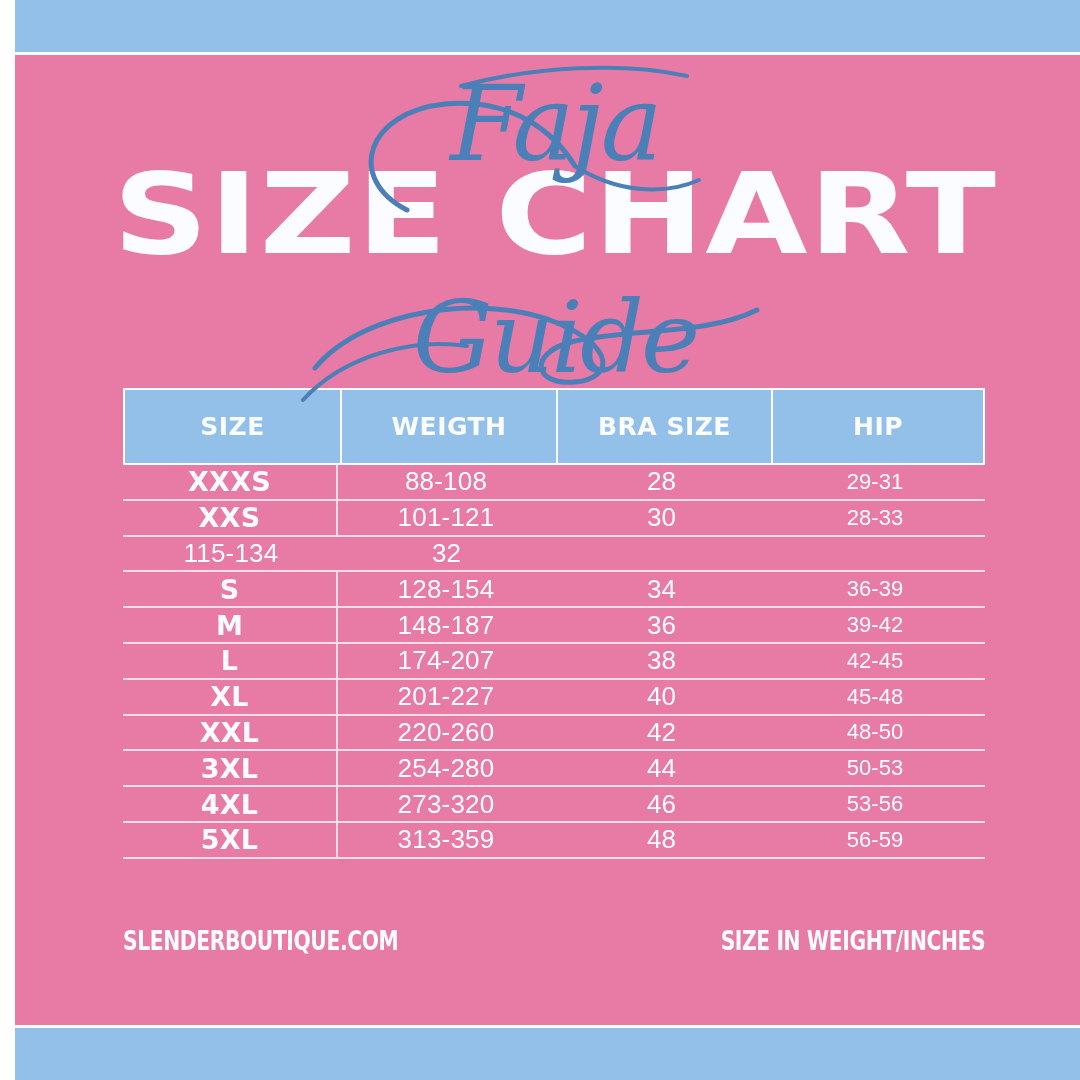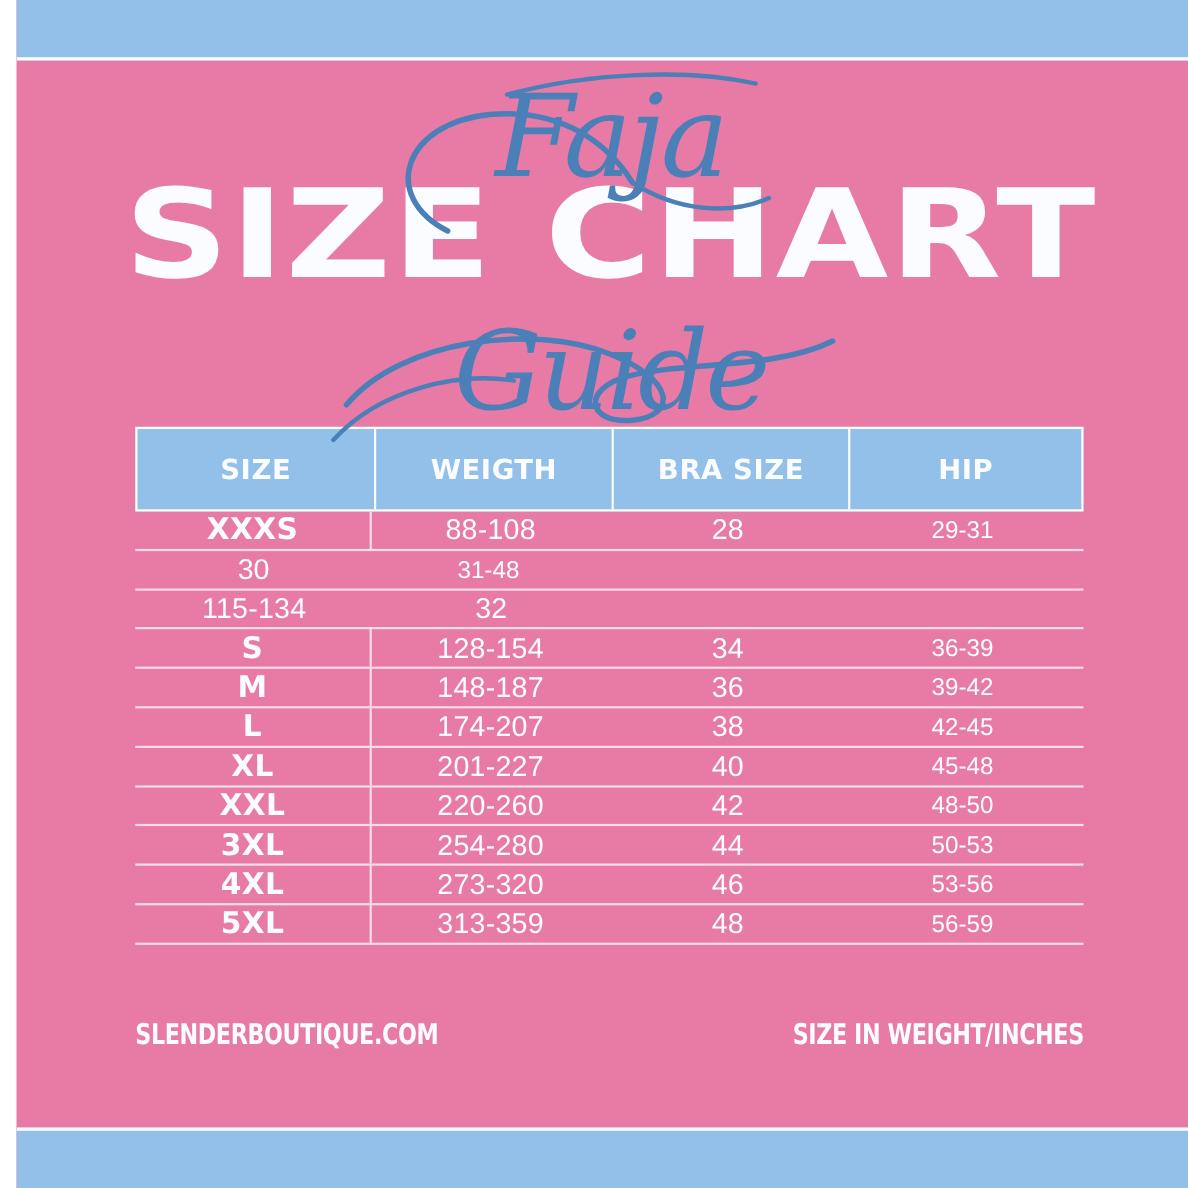--- a/index.html
+++ b/index.html
@@ -245,22 +245,24 @@
     </div>
 
     <div id="table-body">
         <div class="t-row">
           <div class="cell cell-size">XXXS</div>
           <div class="cell cell-weight">88-108</div>
           <div class="cell cell-bra">28</div>
           <div class="cell cell-hip">29-31</div>
         </div>
         <div class="t-row">
+          <div class="cell cell-size">XXS</div>
+          <div class="cell cell-weight">101-121</div>
           <div class="cell cell-bra">30</div>
-          <div class="cell cell-hip">31-48</div>
+          <div class="cell cell-hip">28-33</div>
         </div>
         <div class="t-row">
           <div class="cell cell-weight">115-134</div>
           <div class="cell cell-bra">32</div>
         </div>
         <div class="t-row">
           <div class="cell cell-size">S</div>
           <div class="cell cell-weight">128-154</div>
           <div class="cell cell-bra">34</div>
           <div class="cell cell-hip">36-39</div>

